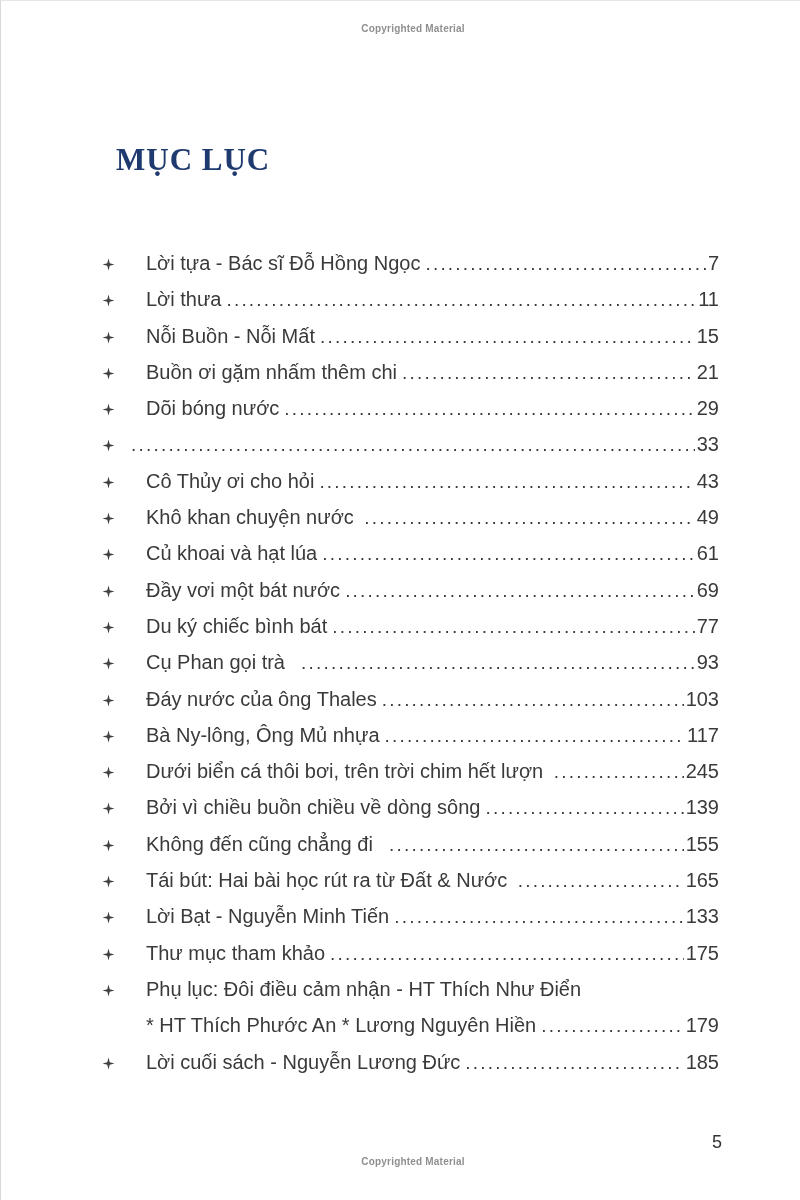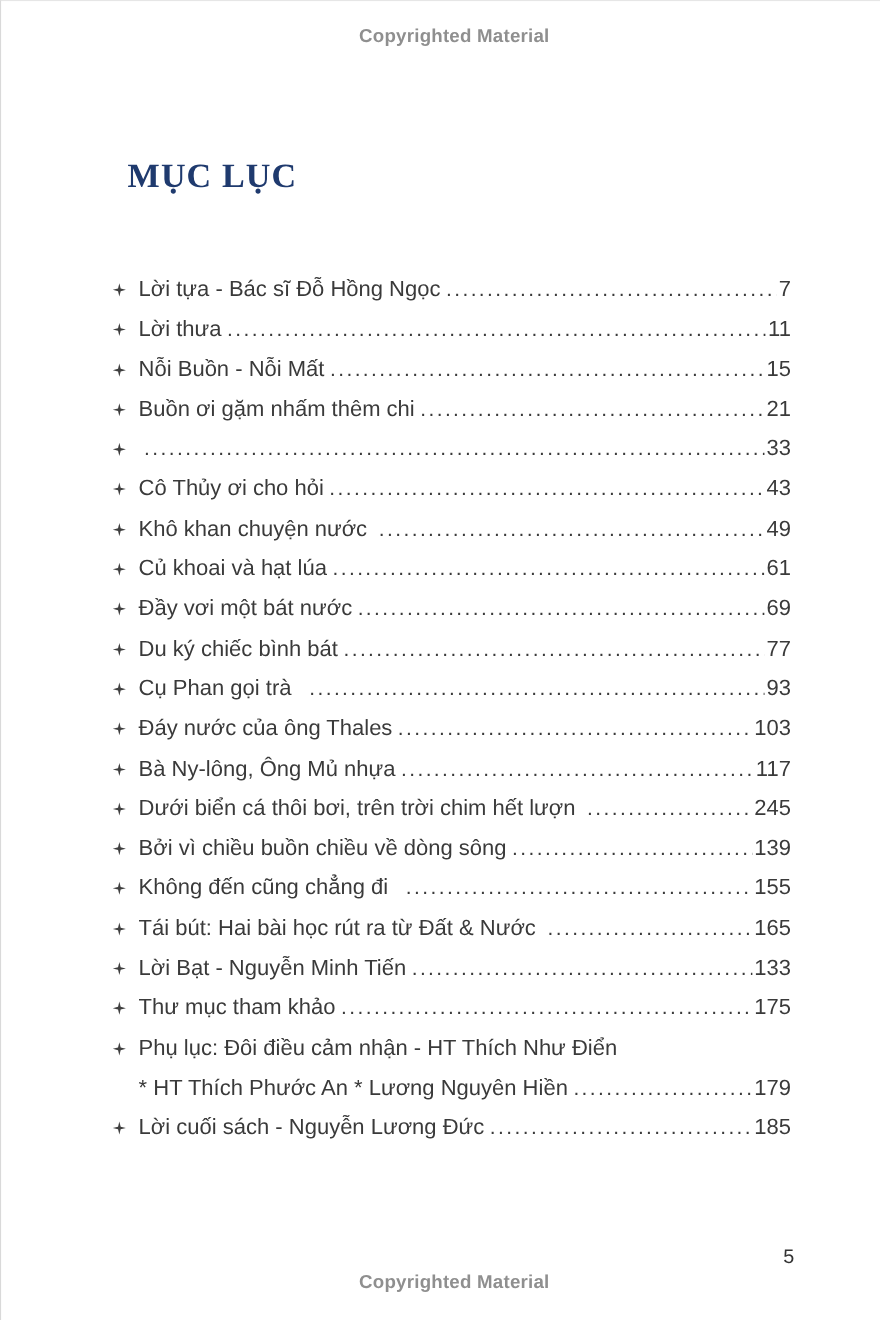--- a/index.html
+++ b/index.html
@@ -5,38 +5,38 @@
   html,body { margin:0; padding:0; background:#ffffff; }
   .page {
     position:relative; width:800px; height:1200px; background:#fff;
     font-family:"Liberation Sans","DejaVu Sans",sans-serif;
     overflow:hidden;
     border-left:1px solid #d9d9d9; border-top:1px solid #e6e6e6;
     box-sizing:border-box;
   }
   .watermark {
     position:absolute; left:0; right:0; text-align:center;
-    color:#8f8f8f; font-weight:bold; font-size:17px; letter-spacing:.2px;padding-left:25px;
+    color:#8f8f8f; font-weight:bold; font-size:10px; letter-spacing:.2px;padding-left:25px;
   }
   .watermark.top { top:22px; }
   .watermark.bottom { top:1155px; }
   .title {
     position:absolute; left:103px; top:129px;
     font-family:"Liberation Serif","DejaVu Serif",serif;
     font-weight:bold; font-size:31px; letter-spacing:1px;
     color:#1f3a6e;
   }
   .toc { position:absolute; left:101px; top:251px; width:617px; }
   .toc-row {
     display:flex; align-items:baseline; height:36.3px;
     font-size:20px; color:#3a3a3a;
   }
   .starcol { flex:0 0 24px; }
   .starcol svg { transform:translateY(1px); }
-  .t  { white-space:pre; flex:0 0 auto; }
+  .t  { white-space:pre; flex:0 0 auto;margin-left:20px; }
   .i  { white-space:pre; flex:0 0 auto; }
   .dots {
     flex:1 1 auto; overflow:hidden; white-space:nowrap;
     font-size:19px; letter-spacing:2.2px; margin:0 2px 0 5px; color:#3a3a3a;
   }
   .dots::after {
     content:"........................................................................................................................................................";
   }
   .pg { flex:0 0 auto; text-align:right; }
   .folio {
@@ -86,20 +86,29 @@
           </svg></span>
         <span class="t">Buồn ơi gặm nhấm thêm chi</span>
         <span class="i"></span>
         <span class="dots"></span>
         <span class="pg">21</span>
       </div>
       <div class="toc-row">
         <span class="starcol"><svg width="13" height="13" viewBox="0 0 24 24" aria-hidden="true">
             <path d="M12 1 L14.2 9.8 L23 12 L14.2 14.2 L12 23 L9.8 14.2 L1 12 L9.8 9.8 Z" fill="#3f3f3f"></path>
           </svg></span>
+        <span class="t">Dõi bóng nước</span>
+        <span class="i"></span>
+        <span class="dots"></span>
+        <span class="pg">29</span>
+      </div>
+      <div class="toc-row">
+        <span class="starcol"><svg width="13" height="13" viewBox="0 0 24 24" aria-hidden="true">
+            <path d="M12 1 L14.2 9.8 L23 12 L14.2 14.2 L12 23 L9.8 14.2 L1 12 L9.8 9.8 Z" fill="#3f3f3f"></path>
+          </svg></span>
         <span class="i"></span>
         <span class="dots"></span>
         <span class="pg">33</span>
       </div>
       <div class="toc-row">
         <span class="starcol"><svg width="13" height="13" viewBox="0 0 24 24" aria-hidden="true">
             <path d="M12 1 L14.2 9.8 L23 12 L14.2 14.2 L12 23 L9.8 14.2 L1 12 L9.8 9.8 Z" fill="#3f3f3f"></path>
           </svg></span>
         <span class="t">Cô Thủy ơi cho hỏi</span>
         <span class="i"></span>

